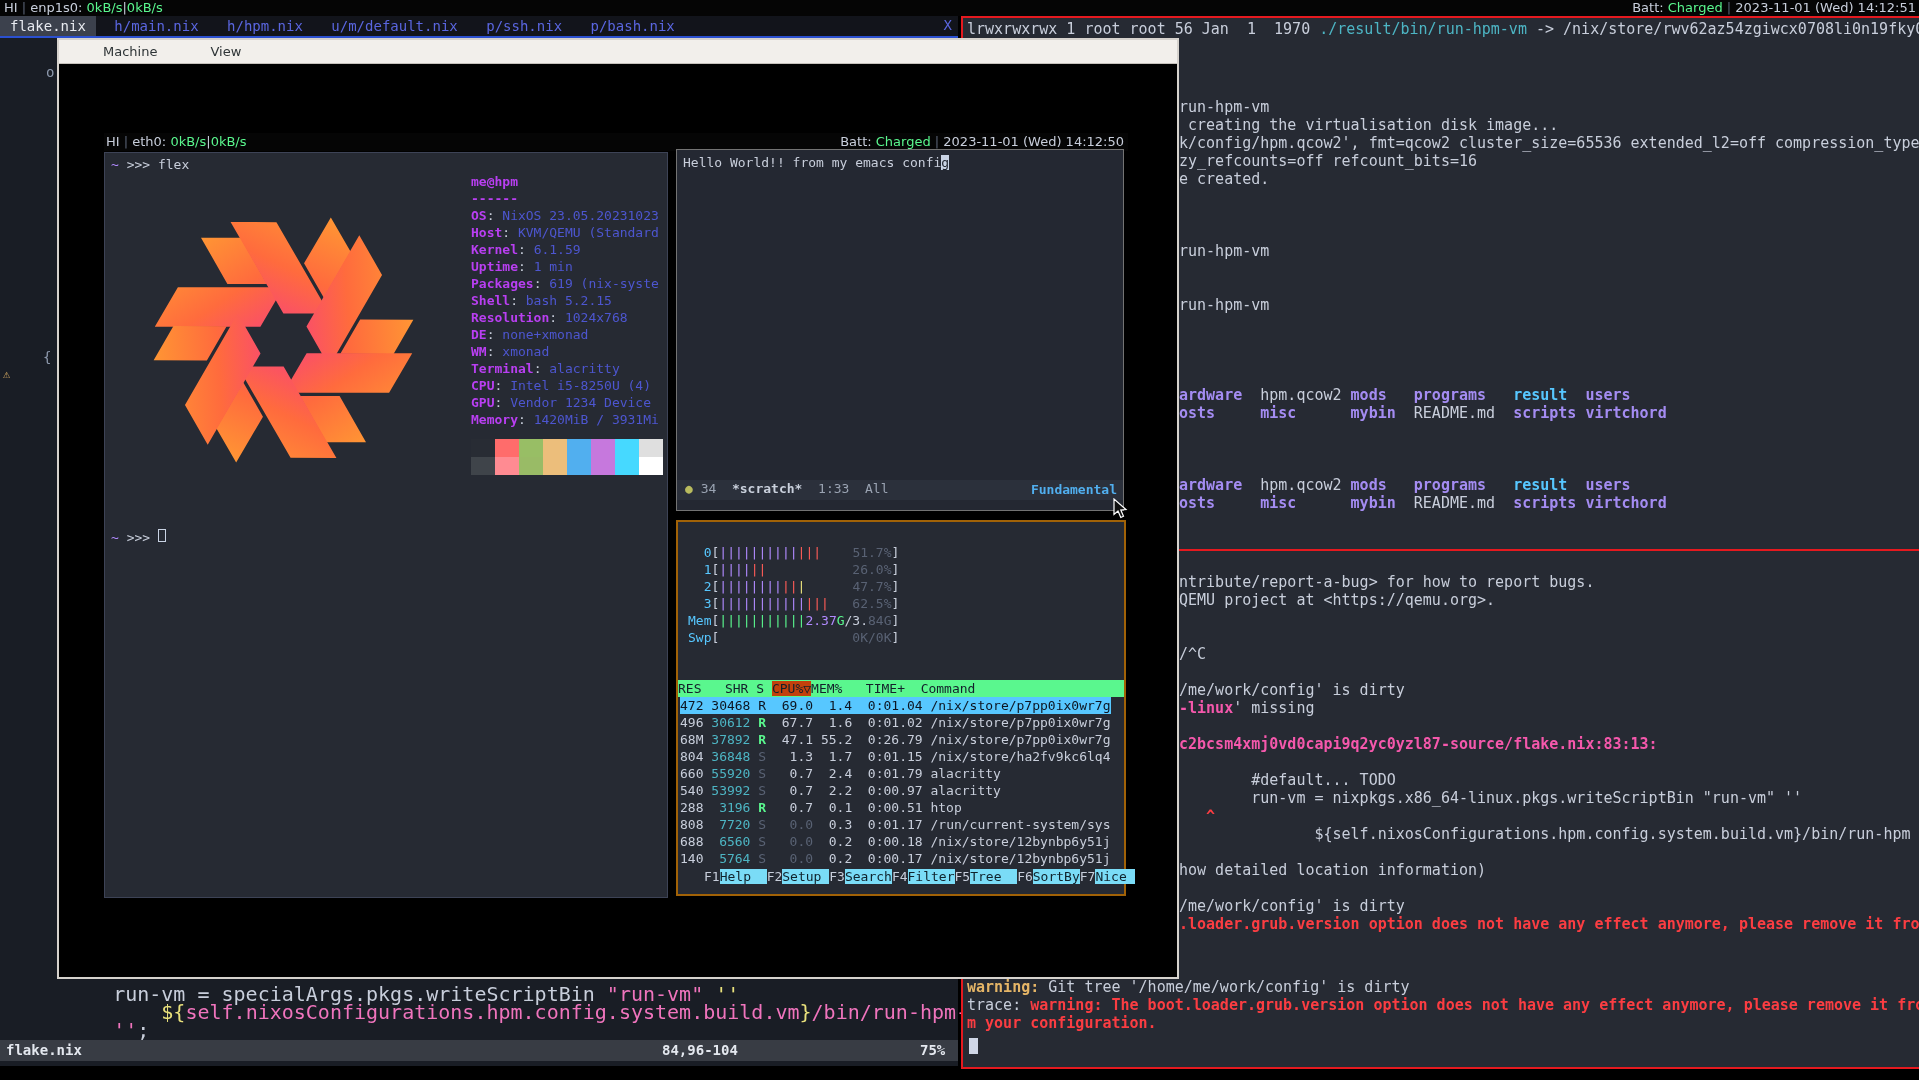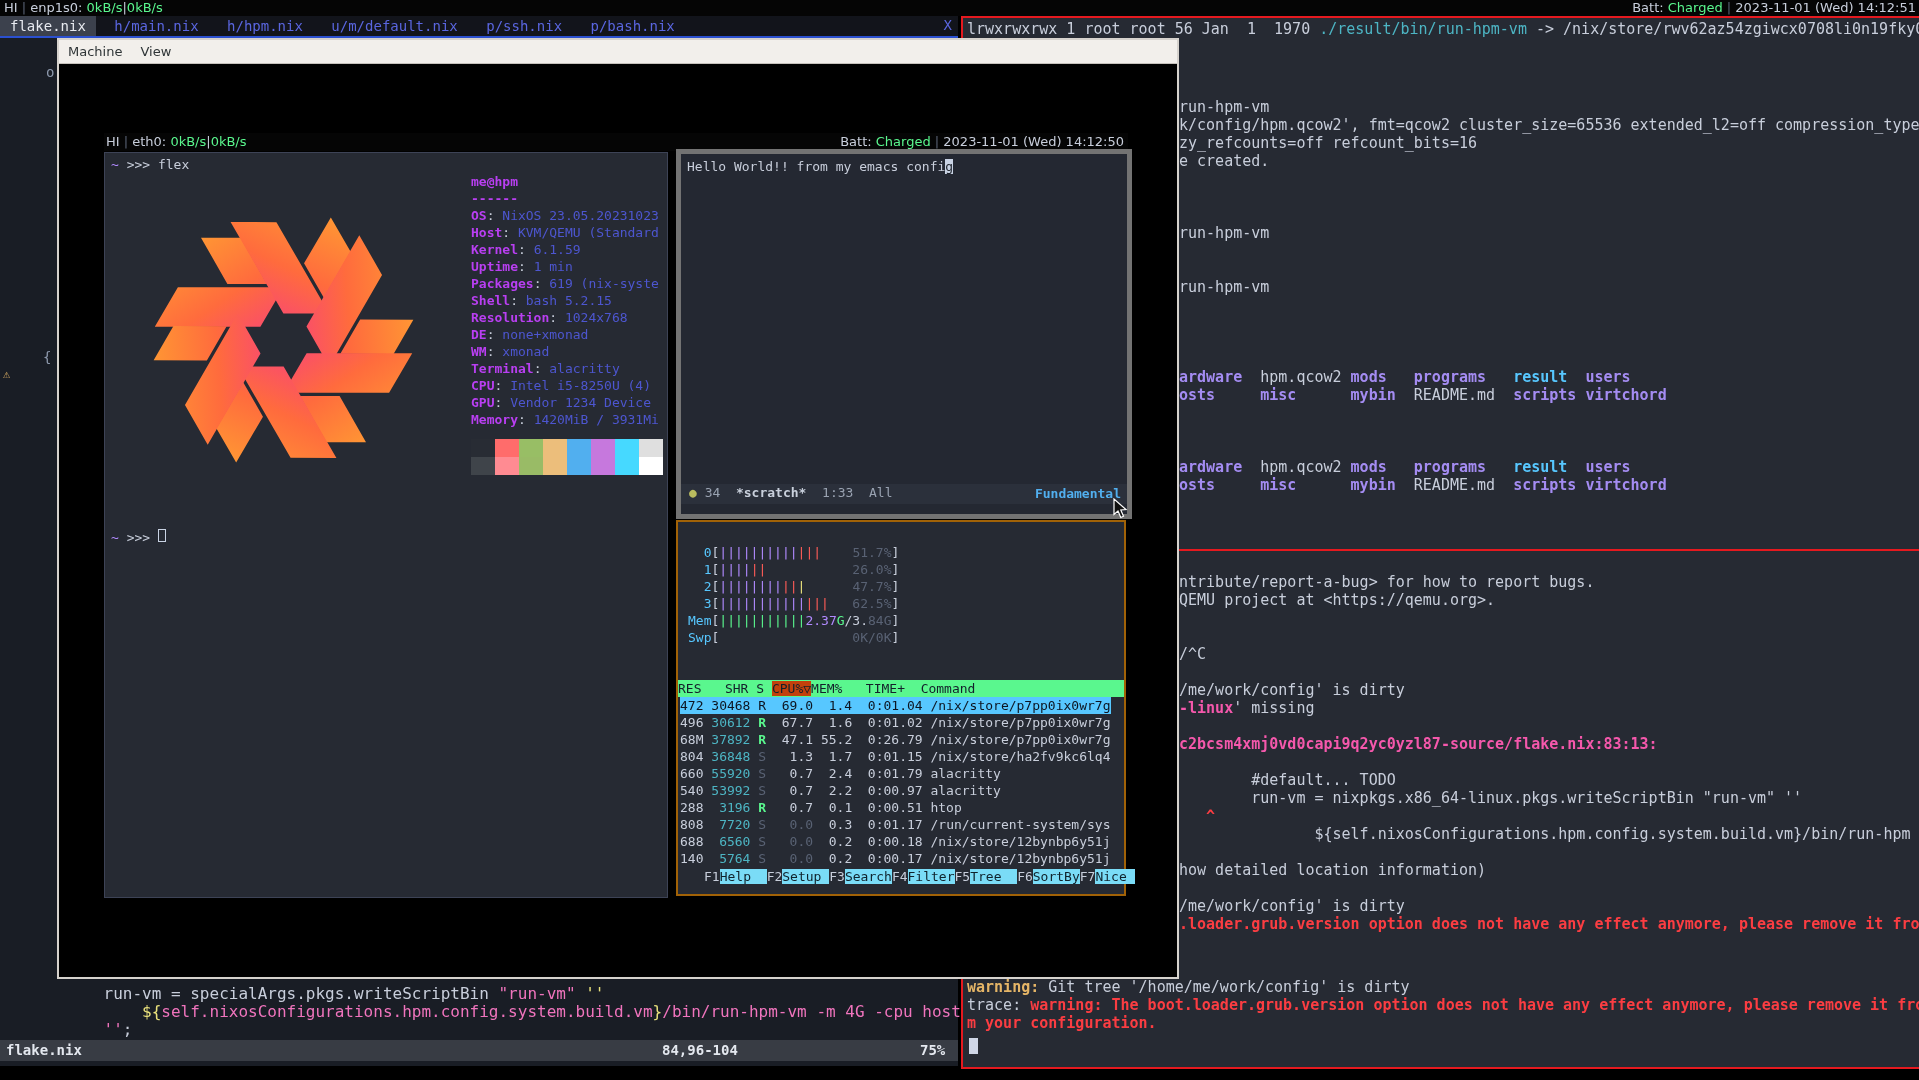--- a/index.html
+++ b/index.html
@@ -33,51 +33,51 @@
   #host-bar .left{position:absolute;left:4px;top:0;}
 
   
   #left-pane{left:0;top:16px;width:958px;height:1050px;background:#191d25;}
   #tab-bar{position:absolute;left:0;top:0;width:100%;height:20px;background:#12141b;
            border-bottom:2px solid #2b50d0;font-size:14px;}
   .tab{display:inline-block;padding:1px 10px;height:18px;line-height:18px;color:#5a66e0;cursor:default;}
   .tab.active{background:#3c414d;color:#e8eaf0;}
   #tab-close{position:absolute;right:6px;top:1px;color:#5a66e0;}
   .frag{position:absolute;color:#8d99ad;font-size:14px;}
-  #code-block{position:absolute;left:65px;top:969px;font-size:16px;--lh:18px;}
+  #code-block{position:absolute;left:65px;top:969px;font-size:20px;--lh:18px;}
   #left-modeline{position:absolute;left:0;top:1024px;width:100%;height:21px;background:#383c44;
                  color:#e4e8ef;font-size:14px;line-height:21px;}
   #left-modeline .ml-file{position:absolute;left:6px;font-weight:bold;}
   #left-modeline .ml-pos{position:absolute;left:662px;font-weight:bold;}
   #left-modeline .ml-pct{position:absolute;left:920px;font-weight:bold;}
 
   
   .rwin{position:absolute;background:#262a33;border:2px solid #e5191f;}
   #rwin-top{left:961px;top:16px;width:958px;height:533px;}
   #rwin-bot{left:961px;top:549px;width:958px;height:516px;}
   .rtext{position:absolute;font-size:15px;--lh:18px;color:#c8cedb;}
 
   
   #qemu{left:57px;top:38px;width:1118px;height:937px;background:#000;
         border:2px solid #d6d2cd;z-index:5;}
   #qemu-menubar{position:absolute;left:0;top:0;width:100%;height:23px;background:#f2efeb;
                 border-bottom:1px solid #c6c2bc;color:#2e3436;font-size:13px;line-height:23px;}
-  #qemu-menubar span{padding:0 9px;}
+  #qemu-menubar span{padding:0 9px;margin-left:35px;}
   #qemu-client{position:absolute;left:0;top:24px;width:1114px;height:909px;background:#000;}
   #vm-screen{position:absolute;left:45px;top:69px;width:1024px;height:768px;background:#000;}
   #vm-bar{position:absolute;left:0;top:0;width:1024px;height:18px;background:#050505;
           font-size:13px;--lh:18px;font-family:"DejaVu Sans",sans-serif;}
   #vm-bar .left{position:absolute;left:2px;top:0;}
   #vm-bar .right{position:absolute;right:4px;top:0;}
 
   
   #vm-alacritty{position:absolute;left:0;top:19px;width:562px;height:744px;
                 border:1px solid #3d4356;background:#262a33;}
   #vm-emacs{position:absolute;left:572px;top:16px;width:446px;height:360px;
-            border:5px solid #737373;background:#242832;}
+            border:1px solid #737373;background:#242832;}
   #vm-htop{position:absolute;left:572px;top:387px;width:446px;height:372px;
            border:2px solid #a16207;background:#262a33;}
 
   .vmtext{position:absolute;font-size:13px;--lh:17px;color:#c8cedb;}
   #fetch-block{left:366px;top:20px;}
   #palette{position:absolute;left:366px;top:286px;width:192px;}
   .swatch{float:left;width:24px;height:18px;}
   #prompt2{left:6px;top:376px;}
 
   
@@ -143,20 +143,21 @@
       <span class="ml-pct">75%</span>
     </div>
   </div>
 
   <div id="rwin-top" class="rwin">
     <div class="rtext lines" style="left:4px;top:2px;">
         <div class="tl"><span class="seg-w">lrwxrwxrwx 1 root root 56 Jan  1  1970 </span><span class="seg-teal">./result/bin/run-hpm-vm</span><span class="seg-w"> -&gt; </span><span class="seg-grn">/nix/store/rwv62az54zgiwcx0708li0n19fky0</span></div>
       </div>
     <div class="rtext lines" style="left:216px;top:80px;">
         <div class="tl"><span class="seg-w">run-hpm-vm</span></div>
+        <div class="tl"><span class="seg-w"> creating the virtualisation disk image...</span></div>
         <div class="tl"><span class="seg-w">k/config/hpm.qcow2', fmt=qcow2 cluster_size=65536 extended_l2=off compression_type</span></div>
         <div class="tl"><span class="seg-w">zy_refcounts=off refcount_bits=16</span></div>
         <div class="tl"><span class="seg-w">e created.</span></div>
         <div class="tl"></div>
         <div class="tl"></div>
         <div class="tl"></div>
         <div class="tl"><span class="seg-w">run-hpm-vm</span></div>
         <div class="tl"></div>
         <div class="tl"></div>
         <div class="tl"><span class="seg-w">run-hpm-vm</span></div>

